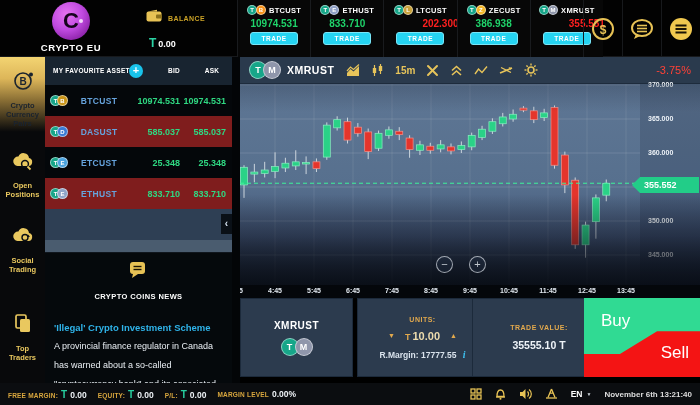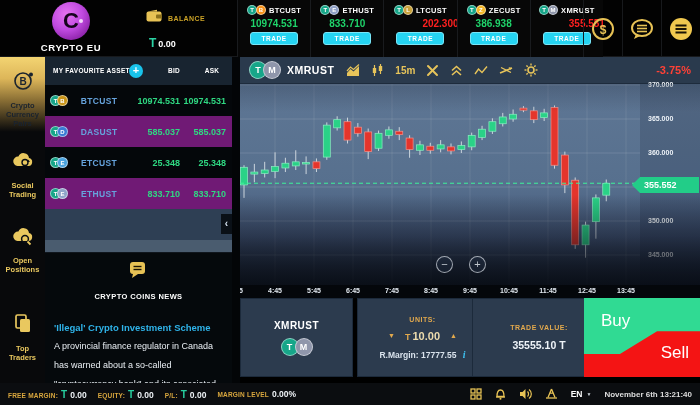--- a/index.html
+++ b/index.html
@@ -44,21 +44,21 @@
 
   
   .fav-panel { position:absolute; left:45px; top:57px; width:187px; height:196px; background:#10161d; }
   .fav-head { position:relative; height:28px; background:#182430; }
   .fav-title { position:absolute; left:8px; top:10px; color:#fff; font-size:6.5px; font-weight:bold; letter-spacing:.3px; }
   .fav-plus { position:absolute; left:84px; top:7px; width:14px; height:14px; border-radius:50%; background:#19c3ea; color:#fff; font-size:11px; line-height:13px; text-align:center; font-weight:bold; cursor:pointer; }
   .fav-col { position:absolute; top:10px; color:#fff; font-size:6.5px; font-weight:bold; letter-spacing:.3px; }
   .fav-col.bid { left:112px; width:34px; text-align:center; }
   .fav-col.ask { left:152px; width:30px; text-align:center; }
   .fav-row { height:31px; display:flex; align-items:center; padding:0 6px 0 5px; cursor:pointer; }
-  .fav-row.dark { background:#04070a; } .fav-row.slate { background:#701a75; }
+  .fav-row.dark { background:#04070a; } .fav-row.slate { background:#7f1d1d; }
   .fav-sym { flex:1; text-align:center; color:#66a3dc; font-size:8.5px; font-weight:bold; letter-spacing:.3px; }
   .fav-bid { width:50px; text-align:right; color:#2fd882; font-size:9px; font-weight:bold; }
   .fav-ask { width:46px; text-align:right; color:#2fd882; font-size:9px; font-weight:bold; }
   .fav-footer { position:relative; height:31px; background:#2e3f54; }
   .fav-collapse { position:absolute; right:0; top:5px; width:11px; height:20px; background:#0a1017; color:#d7e4f2; font-size:10px; font-weight:bold; text-align:center; line-height:19px; cursor:pointer; }
   .fav-scroll { height:12px; background:#4a5c6f; }
   .fav-row .coin, .fav-head .coin { width:11px; height:11px; }
 
   
   .news { position:absolute; left:45px; top:253px; width:187px; height:130px; background:#05090c; padding:8px 9px; }
@@ -68,21 +68,21 @@
   .news-body { margin-top:4px; color:#e9eef3; font-size:9px; line-height:19px; }
 
   .gutter { position:absolute; left:232px; top:57px; width:8px; height:326px; background:#030507; }
 
   
   .toolbar { position:absolute; left:240px; top:57px; width:460px; height:27px; background:#2a3a4d; border-bottom:1px solid #1d2b3c; display:flex; align-items:center; padding:0 9px; }
   .tb-sym { color:#fff; font-size:10.5px; font-weight:bold; letter-spacing:.5px; margin:0 12px 0 6px; }
   .tb-icons { display:flex; align-items:center; gap:11px; color:#e7c45a; }
   .tb-ico { display:flex; align-items:center; cursor:pointer; }
   .tb-frame { font-size:10px; font-weight:bold; color:#e7c45a; cursor:pointer; }
-  .tb-change { margin-left:auto; color:#ff4136; font-size:11px; font-weight:bold; }
+  .tb-change { margin-left:auto; color:#ff4136; font-size:11px; font-weight:normal; }
   .toolbar .coin { width:11px; height:11px; font-size:6.5px; }
 
   
   .chart { position:absolute; left:240px; top:84px; width:460px; height:201px;
            background:linear-gradient(180deg,#5e7694 0%, #57708e 50%, #425475 76%, #1c2737 100%); }
   .plot { position:absolute; left:0; top:0; width:400px; height:201px; overflow:hidden; }
   .axis { position:absolute; left:400px; top:0; width:60px; height:201px; background:rgba(12,21,35,.16); }
   .axis-label { position:absolute; left:8px; color:#eef3f8; font-size:7px; font-weight:bold; }
   .chart::after { content:""; position:absolute; inset:0; pointer-events:none; z-index:4;
                   background:linear-gradient(180deg, rgba(16,24,38,.22) 0%, rgba(0,0,0,0) 14%, rgba(0,0,0,0) 55%, rgba(7,11,19,.85) 100%); }
@@ -233,32 +233,32 @@
         <span><svg width="24" height="24" viewBox="0 0 24 24">
             <circle cx="12" cy="12" r="8" fill="none" stroke="currentColor" stroke-width="1.6"></circle>
             <circle cx="20" cy="5.5" r="2" fill="currentColor"></circle>
             <text x="12" y="16" text-anchor="middle" font-size="10" font-weight="bold" fill="currentColor">B</text>
           </svg></span>
         <span class="side-label">Crypto Currency Pairs</span>
       </div>
       <div class="side-item">
         <span><svg width="24" height="22" viewBox="0 0 24 22">
             <path d="M6.5,15 h11 a4,4 0 0 0 0.5-7.9 a5.5,5.5 0 0 0-10.6-1.5 A4.2,4.2 0 0 0 6.5,15 z" fill="currentColor"></path>
+            <circle cx="14" cy="13" r="3.4" fill="none" stroke="#0b0f14" stroke-width="1.5"></circle>
+            <line x1="16.5" y1="15.5" x2="19.5" y2="18.5" stroke="currentColor" stroke-width="1.8"></line>
+          </svg></span>
+        <span class="side-label">Open Positions</span>
+      </div>
+      <div class="side-item">
+        <span><svg width="24" height="22" viewBox="0 0 24 22">
+            <path d="M6.5,15 h11 a4,4 0 0 0 0.5-7.9 a5.5,5.5 0 0 0-10.6-1.5 A4.2,4.2 0 0 0 6.5,15 z" fill="currentColor"></path>
             <circle cx="14" cy="11.5" r="3" fill="none" stroke="#0b0f14" stroke-width="1.4"></circle>
             <path d="M17 8.5 l2 2.2 -3 .5 z" fill="#0b0f14"></path>
           </svg></span>
         <span class="side-label">Social Trading</span>
-      </div>
-      <div class="side-item">
-        <span><svg width="24" height="22" viewBox="0 0 24 22">
-            <path d="M6.5,15 h11 a4,4 0 0 0 0.5-7.9 a5.5,5.5 0 0 0-10.6-1.5 A4.2,4.2 0 0 0 6.5,15 z" fill="currentColor"></path>
-            <circle cx="14" cy="13" r="3.4" fill="none" stroke="#0b0f14" stroke-width="1.5"></circle>
-            <line x1="16.5" y1="15.5" x2="19.5" y2="18.5" stroke="currentColor" stroke-width="1.8"></line>
-          </svg></span>
-        <span class="side-label">Open Positions</span>
       </div>
       <div class="side-item">
         <span><svg width="24" height="24" viewBox="0 0 24 24">
             <rect x="5" y="3" width="10" height="13" rx="1.5" fill="none" stroke="currentColor" stroke-width="1.7"></rect>
             <rect x="9" y="7" width="10" height="13" rx="1.5" fill="currentColor"></rect>
           </svg></span>
         <span class="side-label">Top Traders</span>
       </div>
     </div>
 

